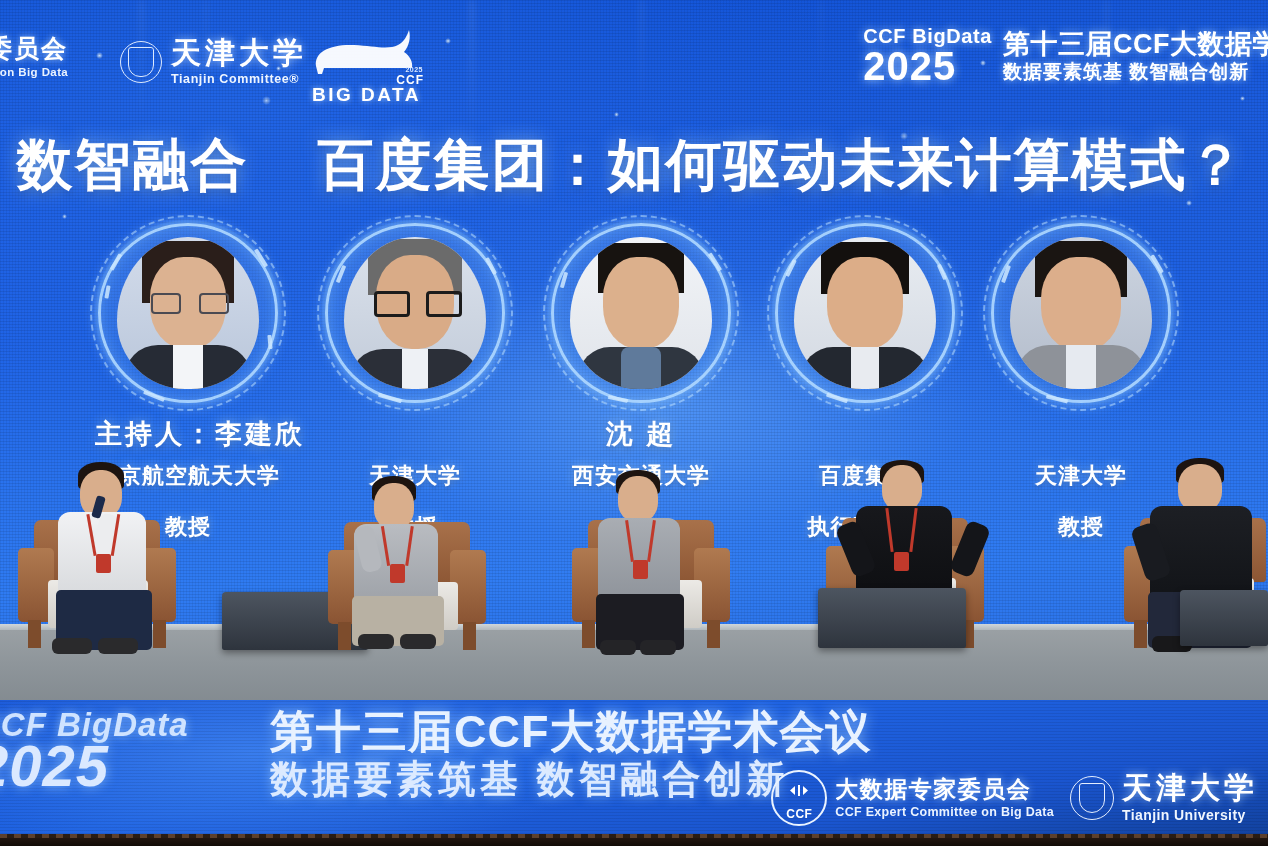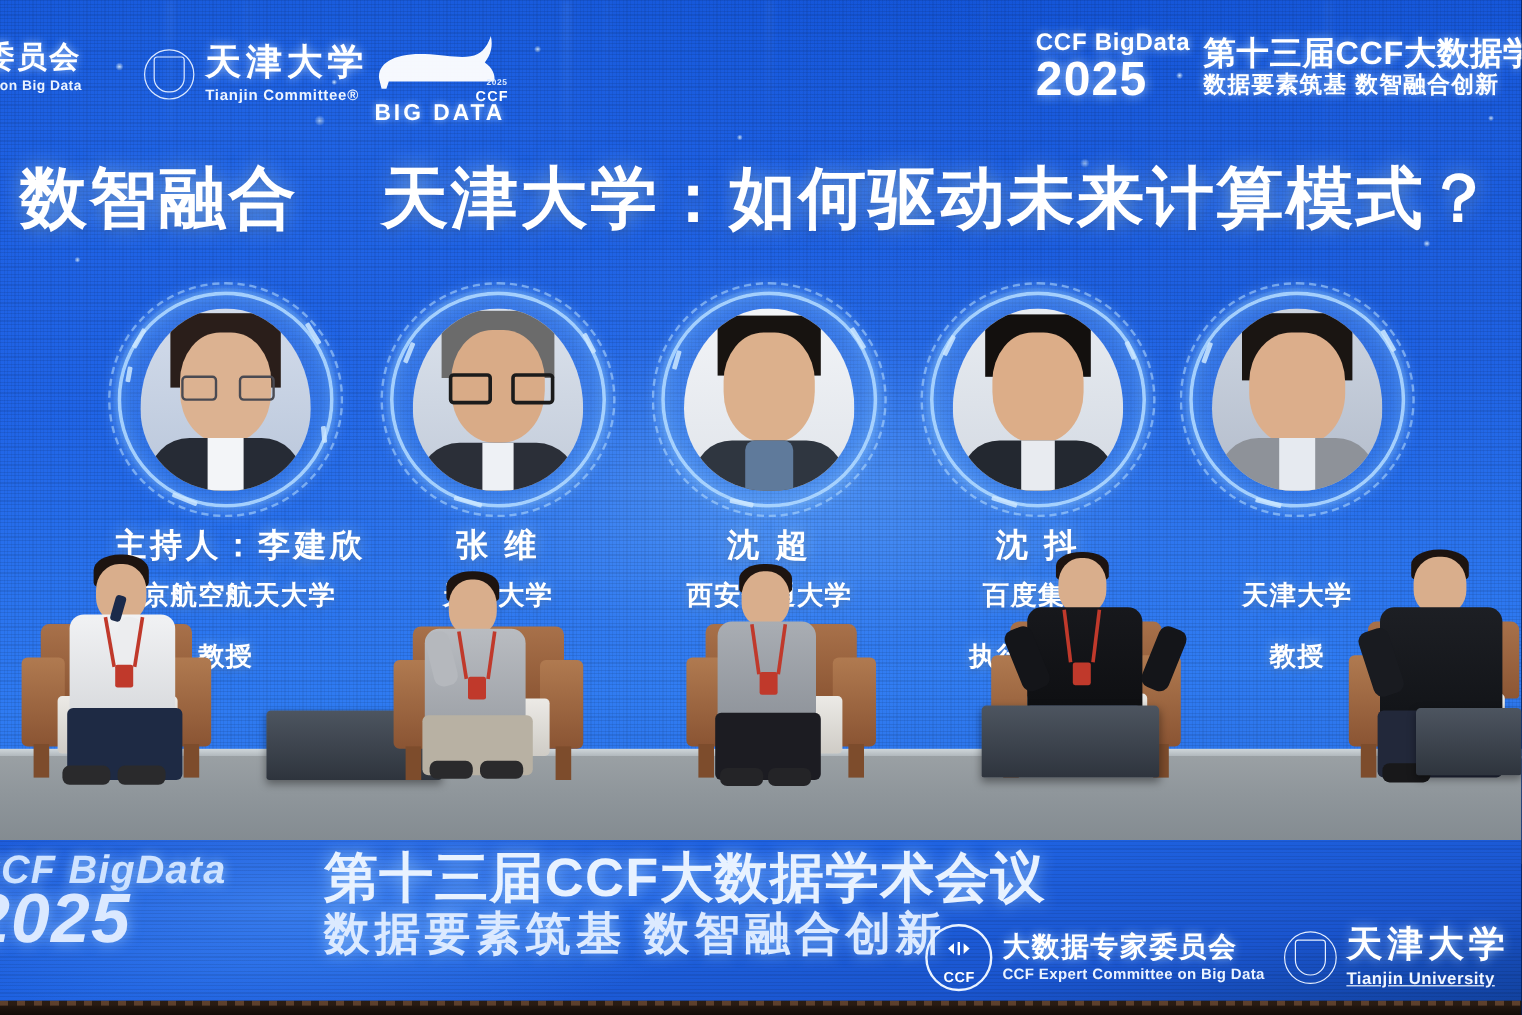--- a/index.html
+++ b/index.html
@@ -67,21 +67,21 @@
     position:absolute;left:-14px;top:128px;width:1290px;
     text-align:center;
     color:#ffffff;
     font-size:56px;font-weight:bold;letter-spacing:2px;
     white-space:nowrap;
     text-shadow:0 0 18px rgba(150,200,255,.75), 0 3px 10px rgba(10,40,110,.55);
   }
   .main-title .gap{display:inline-block;width:34px;}
 
   
-  .portraits{position:absolute;left:0;top:240px;width:1268px;height:230px;}
+  .portraits{position:absolute;left:0;top:220px;width:1268px;height:230px;}
   .pcard{position:absolute;top:0;width:186px;}
   .pframe{
     position:relative;width:186px;height:186px;border-radius:50%;
     background:radial-gradient(circle at 50% 45%, rgba(210,232,255,.35), rgba(70,140,235,.25) 62%, rgba(40,105,215,.05) 74%);
   }
   .pring{
     position:absolute;left:3px;top:3px;right:3px;bottom:3px;border-radius:50%;
     border:3px solid rgba(175,216,255,.92);
     box-shadow:0 0 14px rgba(150,205,255,.75), inset 0 0 16px rgba(150,205,255,.45);
   }
@@ -162,21 +162,21 @@
   .bb-orgs{position:absolute;right:10px;bottom:8px;display:flex;align-items:center;gap:16px;}
   .org{display:flex;align-items:center;gap:8px;}
   .ccf-seal{width:52px;height:52px;border-radius:50%;border:2px solid #eaf3ff;position:relative;flex:0 0 auto;}
   .ccf-seal .ccf-lbl{position:absolute;left:0;right:0;bottom:3px;text-align:center;font-size:12px;font-weight:bold;color:#fff;letter-spacing:.5px;}
   .ccf-seal .ccf-mark{position:absolute;left:50%;top:11px;transform:translateX(-50%);width:22px;height:15px;}
   .org-txt .cn{font-size:23px;font-weight:bold;color:#fff;letter-spacing:1.5px;line-height:1;text-shadow:0 0 8px rgba(160,205,255,.8);}
   .org-txt .en{font-size:12.5px;font-weight:bold;color:#eaf3ff;letter-spacing:.3px;margin-top:4px;}
   .tju2-seal{width:42px;height:42px;border-radius:50%;border:1.6px solid #e4eeff;position:relative;flex:0 0 auto;}
   .tju2-seal:after{content:"";position:absolute;left:8px;top:6px;right:8px;bottom:6px;border:1.4px solid #e4eeff;border-radius:3px 3px 13px 13px;}
   .tju2-txt .cn{font-size:30px;font-weight:bold;color:#fff;letter-spacing:4px;line-height:1;font-family:"Liberation Serif","DejaVu Serif",serif;text-shadow:0 0 9px rgba(170,210,255,.85);}
-  .tju2-txt .en{font-size:14px;font-weight:bold;color:#f0f6ff;letter-spacing:.4px;margin-top:4px;text-decoration:underline;}
+  .tju2-txt .en{font-size:14px;font-weight:bold;color:#f0f6ff;letter-spacing:.4px;margin-top:4px;}
 
   .front-lip{position:absolute;left:0;top:834px;width:1268px;height:12px;background:linear-gradient(180deg,#2a1c14,#120b07);}
   .front-lip:after{content:"";position:absolute;left:0;top:0;width:100%;height:4px;
     background:repeating-linear-gradient(90deg,#6b4a33 0px,#6b4a33 7px,#2b1d13 7px,#2b1d13 14px);opacity:.8;}
 </style>
 </head>
 <body>
 
 <div id="stage">
 
@@ -239,21 +239,21 @@
       <div class="tr-right">
         <div class="l1">第十三届CCF大数据学</div>
         <div class="l2">数据要素筑基  数智融合创新</div>
       </div>
     </div>
   </div>
 
   <div class="main-title">
     <span>数智融合</span>
     <span class="gap"></span>
-    <span>天津大学：如何驱动未来计算模式？</span>
+    <span>百度集团：如何驱动未来计算模式？</span>
   </div>
 
   <div class="portraits">
 
     <div class="pcard" style="left:95px;">
       <div class="pframe">
         <div class="pring2"></div>
         <div class="pring"></div>
         <div class="ptick" style="left:12px;top:40px;width:18px;height:4px;transform:rotate(-60deg);"></div>
         <div class="ptick" style="left:6px;top:70px;width:13px;height:4px;transform:rotate(-80deg);"></div>
@@ -285,21 +285,20 @@
         <div class="photo">
           <div class="p-bg" style="background:linear-gradient(180deg,#dbe2ec,#c2cbd9);"></div>
           <div class="p-hair" style="top:2px;width:94px;height:56px;background:#6b6b6b;"></div>
           <div class="p-head" style="top:18px;width:78px;height:94px;border-radius:44% 44% 46% 46%;background:#d9ab87;"></div>
           <div class="p-glass" style="left:30px;top:54px;width:30px;height:20px;border-color:#1b1b1b;border-width:3px;"></div>
           <div class="p-glass" style="left:82px;top:54px;width:30px;height:20px;border-color:#1b1b1b;border-width:3px;"></div>
           <div class="p-body" style="width:132px;height:40px;border-radius:34px 34px 0 0;background:#2b2f38;"></div>
           <div class="p-body" style="width:26px;height:40px;background:#eef1f5;"></div>
         </div>
       </div>
-      <div class="pname">张  维</div>
       <div class="paffil">天津大学</div>
       <div class="ptitle">教授</div>
     </div>
 
     <div class="pcard" style="left:548px;">
       <div class="pframe">
         <div class="pring2"></div>
         <div class="pring"></div>
         <div class="ptick" style="left:8px;top:58px;width:16px;height:4px;transform:rotate(-74deg);"></div>
         <div class="ptick" style="right:9px;top:40px;width:20px;height:4px;transform:rotate(58deg);"></div>
@@ -325,21 +324,20 @@
         <div class="ptick" style="right:8px;top:50px;width:16px;height:4px;transform:rotate(66deg);"></div>
         <div class="ptick" style="left:54px;bottom:6px;width:22px;height:4px;transform:rotate(18deg);"></div>
         <div class="photo">
           <div class="p-bg" style="background:linear-gradient(180deg,#e8ecf1,#d3d9e2);"></div>
           <div class="p-hair" style="top:5px;width:88px;height:52px;background:#13100e;"></div>
           <div class="p-head" style="top:20px;width:76px;height:92px;border-radius:44% 44% 46% 46%;background:#dcad88;"></div>
           <div class="p-body" style="width:128px;height:42px;border-radius:32px 32px 0 0;background:#232830;"></div>
           <div class="p-body" style="width:28px;height:42px;background:#e8ebf0;"></div>
         </div>
       </div>
-      <div class="pname">沈  抖</div>
       <div class="paffil">百度集团</div>
       <div class="ptitle">执行副总裁</div>
     </div>
 
     <div class="pcard" style="left:988px;">
       <div class="pframe">
         <div class="pring2"></div>
         <div class="pring"></div>
         <div class="ptick" style="left:9px;top:52px;width:18px;height:4px;transform:rotate(-70deg);"></div>
         <div class="ptick" style="right:7px;top:42px;width:20px;height:4px;transform:rotate(60deg);"></div>

